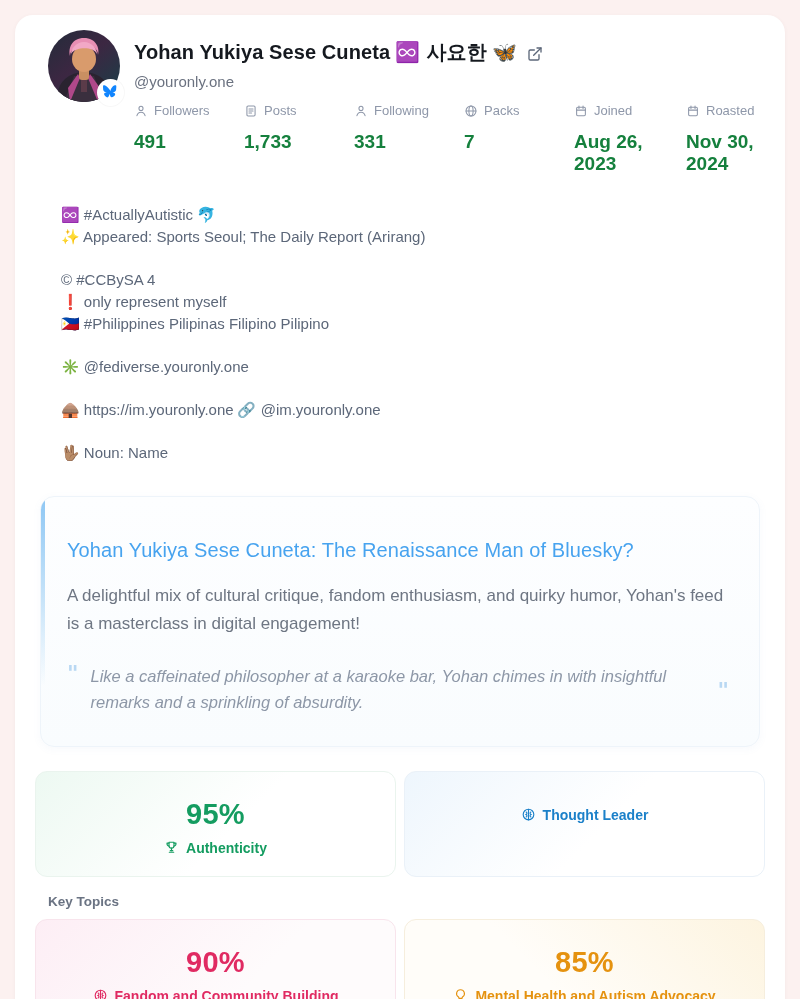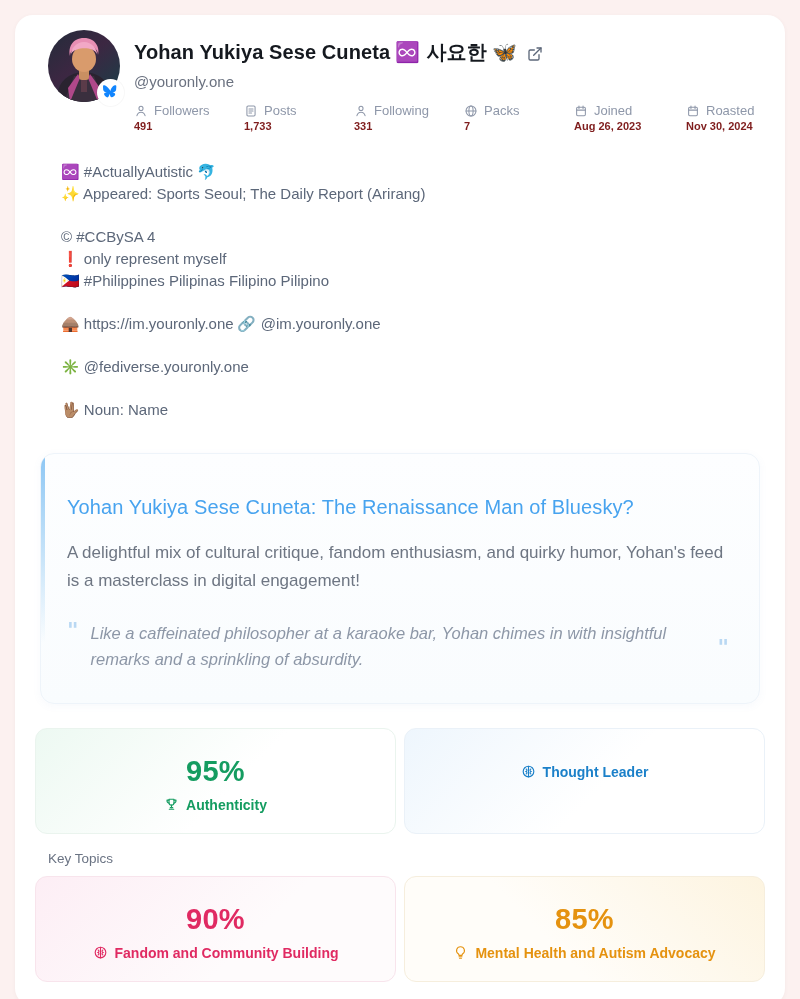--- a/index.html
+++ b/index.html
@@ -38,21 +38,21 @@
   .name-row { display:flex; align-items:center; gap:10px; }
   .profile-name { font-size:20px; font-weight:700; color:#15191f; letter-spacing:0.1px;text-align:center; }
   .ext-link { color:#5c6779; display:inline-flex; margin-top:2px; }
   .profile-handle { font-size:15px; color:#6b7280; margin-top:7px; }
 
   .stats-row { display:flex; margin-top:13px; }
   .stat { width:110px; flex:0 0 auto; }
   .stat.wide { width:112px; }
   .stat-label { display:flex; align-items:center; gap:6px; font-size:13px; color:#8e97a9; }
   .stat-label svg { flex:0 0 auto; }
-  .stat-value { font-size:11px; font-weight:700; color:#7f1d1d; margin-top:2px; }
+  .stat-value { font-size:19px; font-weight:700; color:#15803d; margin-top:13px; }
 
   
   .bio { margin:29px 0 0 14px; font-size:15px; color:#5c6779; }
   .bio p { margin-bottom:21px;margin-left:12px; }
   .bio .line { line-height:22px; }
 
   
   .roast-card {
     position:relative;
     margin:32px 5px 0 5px;
@@ -84,21 +84,21 @@
     min-height:102px;
   }
   .metric-card.green  { background:linear-gradient(135deg,#edf9f2 0%,#ffffff 55%); border:1px solid #eaf4ee; }
   .metric-card.blue   { background:linear-gradient(135deg,#eef6fd 0%,#ffffff 55%); border:1px solid #eaf1f8; }
   .metric-card.pink   { background:linear-gradient(135deg,#fdeef5 0%,#fefbfc 60%); border:1px solid #f8e4ec; }
   .metric-card.orange { background:linear-gradient(225deg,#fdf4e0 0%,#fffdf9 60%); border:1px solid #f6eedd; }
   .metric-pct { font-size:29px; font-weight:800; letter-spacing:0.3px; }
   .metric-label { display:flex; align-items:flex-start; justify-content:center; gap:7px; font-size:14px; font-weight:600; margin-top:9px; }
   .metric-label svg { flex:0 0 auto; }
 
-  .key-topics { font-size:13.5px; color:#6a7383; margin:17px 0 0 13px; }
+  .key-topics { font-size:13.5px; color:#6a7383; margin:17px 0 0 13px;font-weight:bold; }
   .metrics-grid.second { margin-top:10px; }
 </style>
 </head>
 <body>
 
 <div class="main-card">
 
   <div class="header">
     <div class="avatar-wrap">
       <div class="avatar">
@@ -211,24 +211,24 @@
     <p>
       <span class="line">♾️ #ActuallyAutistic 🐬</span><br>
       <span class="line">✨ Appeared: Sports Seoul; The Daily Report (Arirang)</span>
     </p>
     <p>
       <span class="line">© #CCBySA 4</span><br>
       <span class="line">❗ only represent myself</span><br>
       <span class="line">🇵🇭 #Philippines Pilipinas Filipino Pilipino</span>
     </p>
     <p>
+      <span class="line">✳️ @fediverse.youronly.one</span>
+    </p>
+    <p>
       <span class="line">🛖 https://im.youronly.one 🔗 @im.youronly.one</span>
-    </p>
-    <p>
-      <span class="line">✳️ @fediverse.youronly.one</span>
     </p>
     <p>
       <span class="line">🖖🏽 Noun: Name</span>
     </p>
   </div>
 
   <div class="roast-card">
     <div class="roast-accent"></div>
     <h2 class="roast-title">Yohan Yukiya Sese Cuneta: The Renaissance Man of Bluesky?</h2>
     <p class="roast-summary">A delightful mix of cultural critique, fandom enthusiasm, and quirky humor, Yohan's feed is a masterclass in digital engagement!</p>

